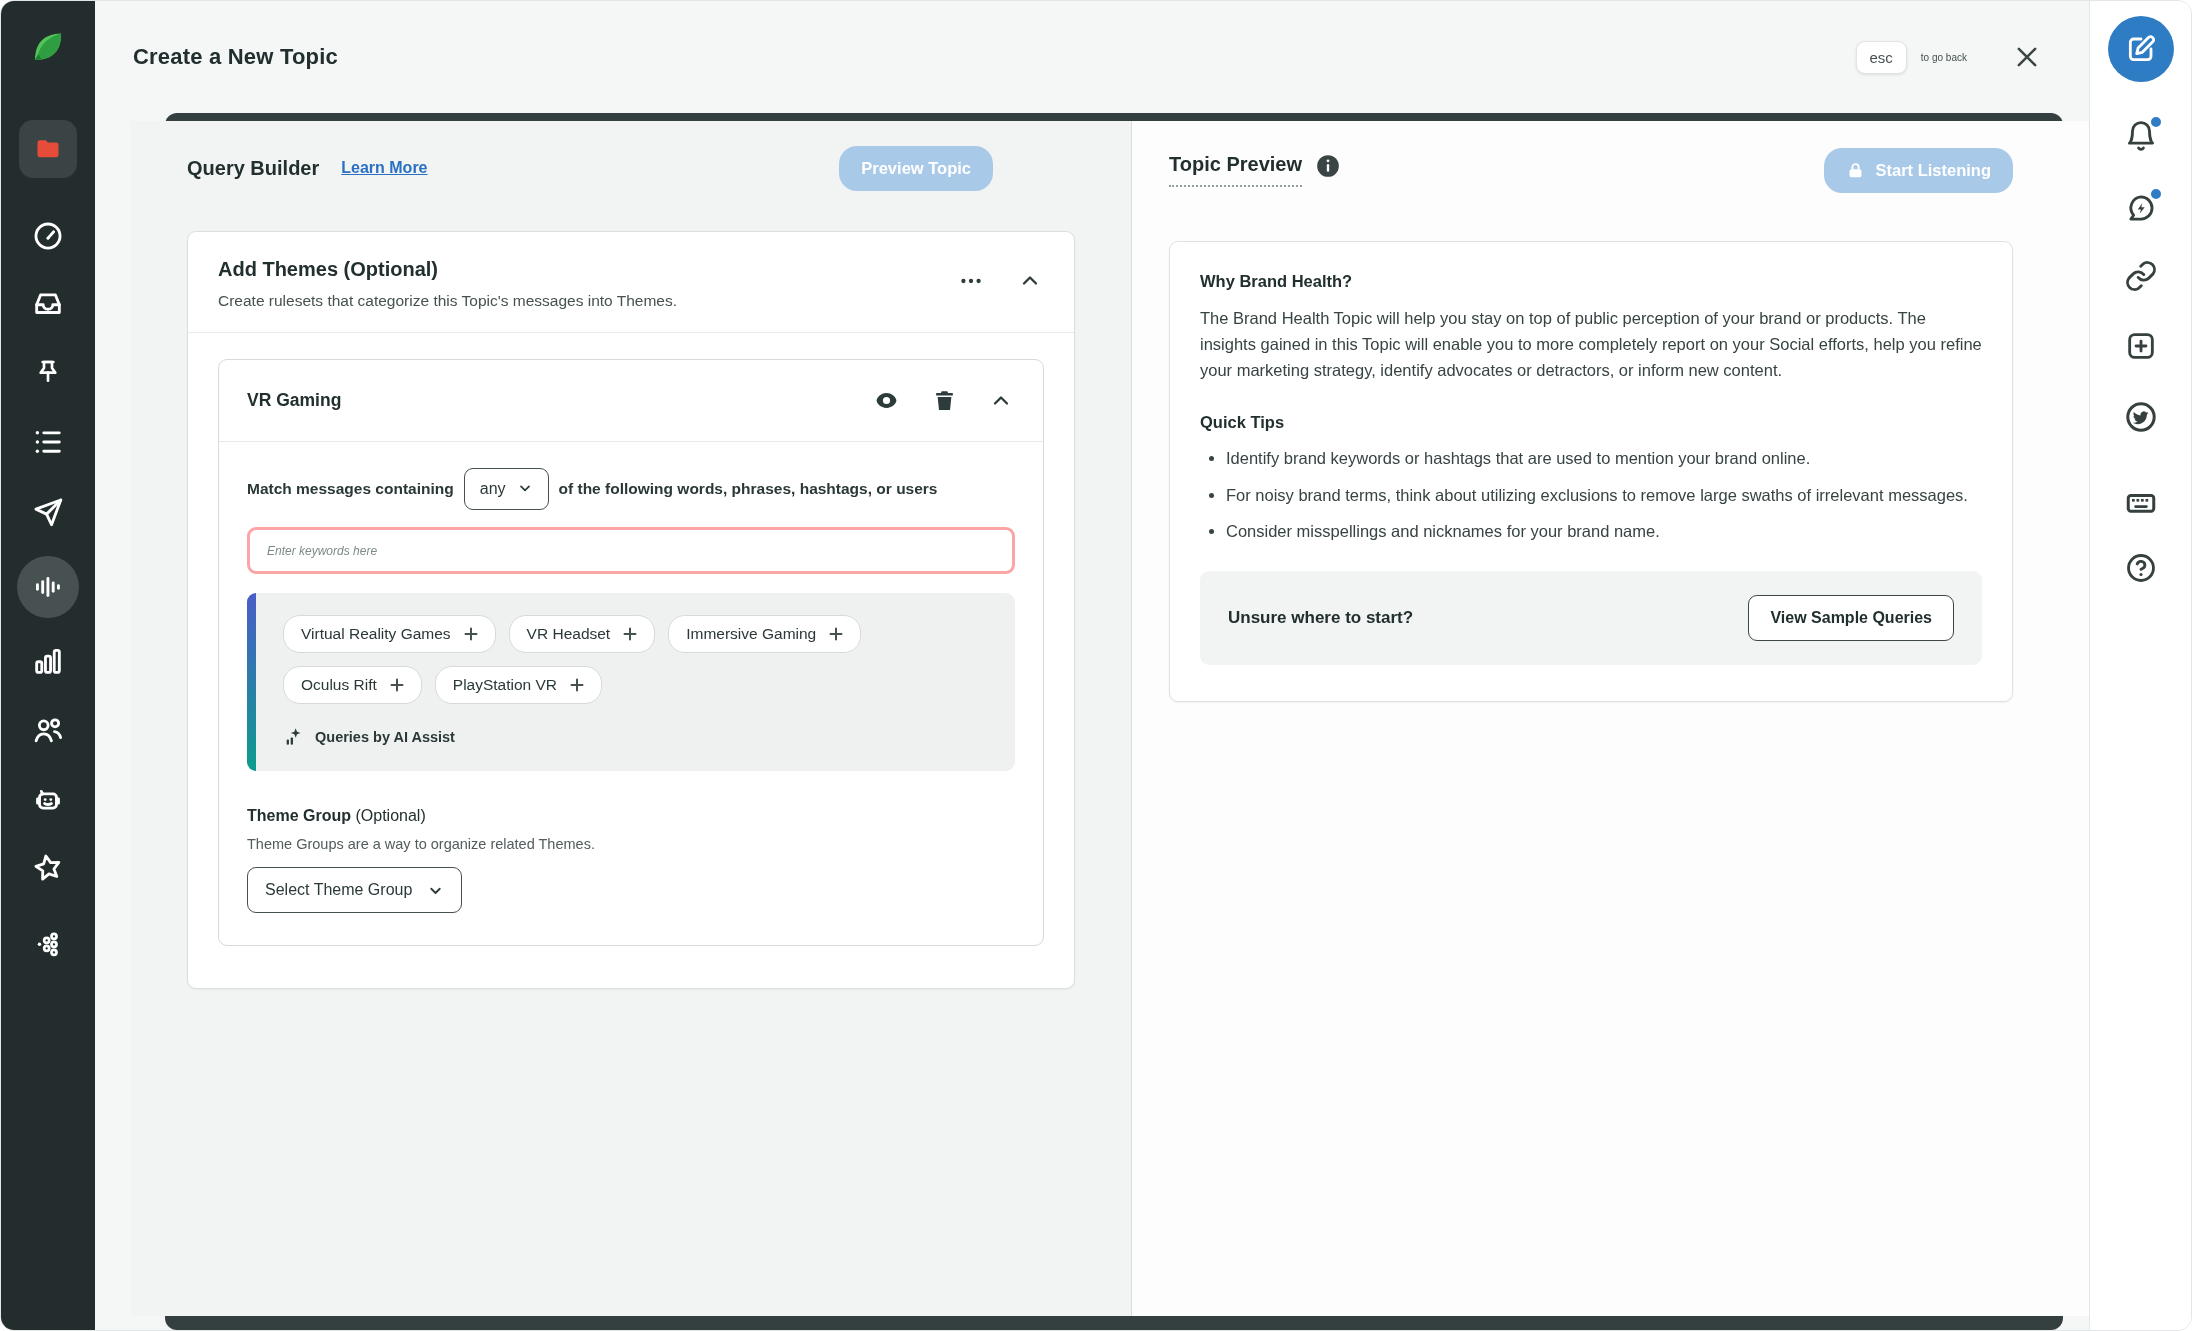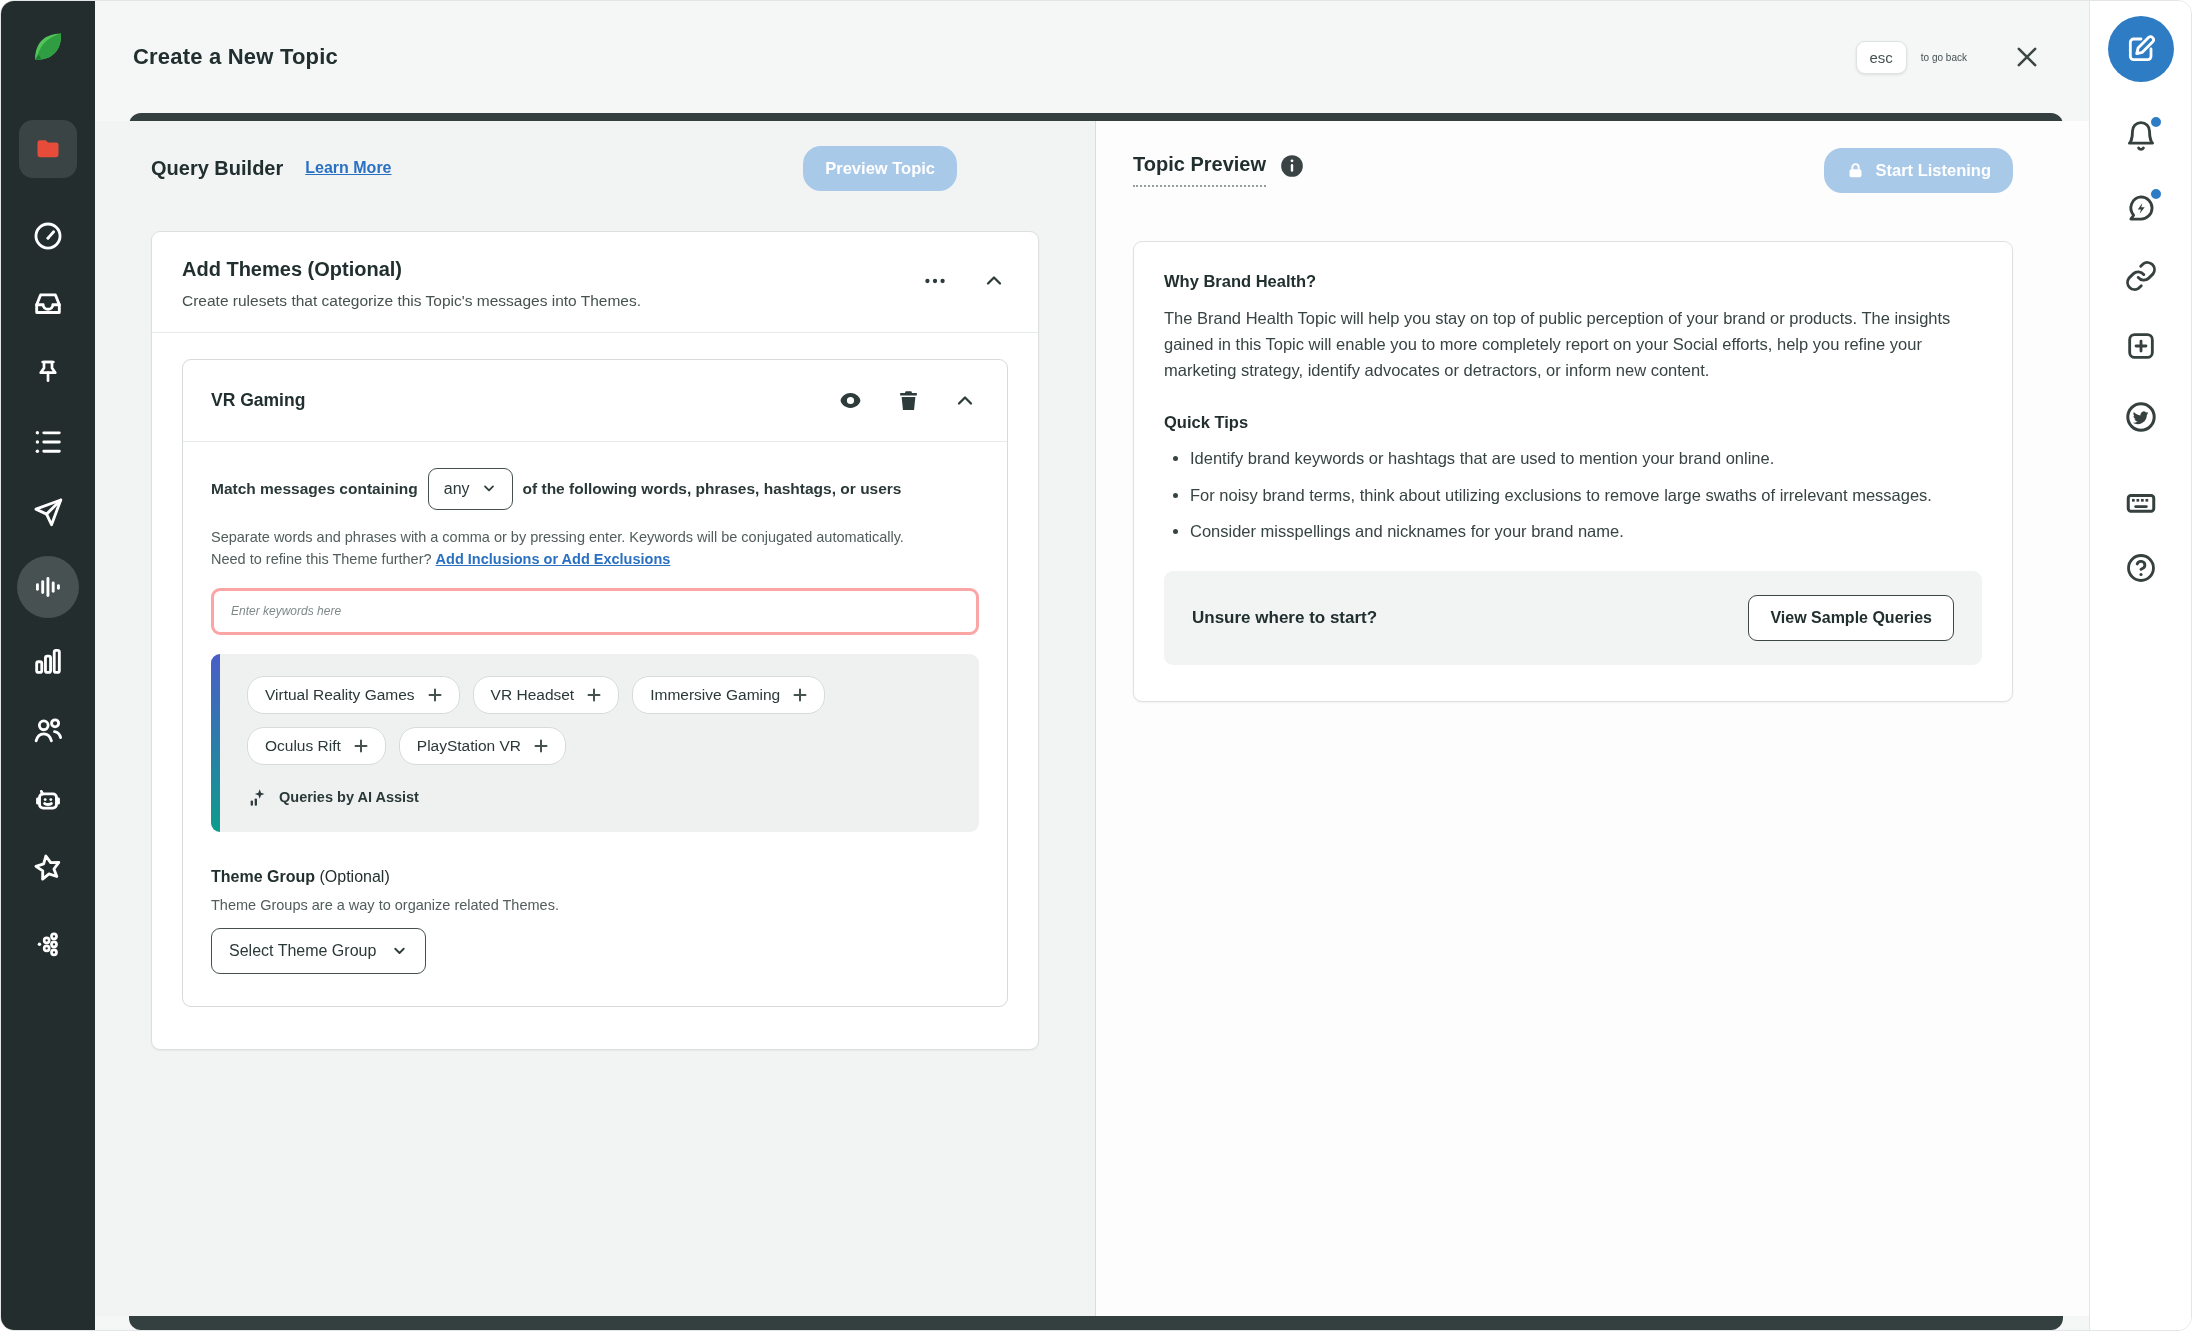--- a/index.html
+++ b/index.html
@@ -17,21 +17,21 @@
 
   
   .main { flex:1; min-width:0; display:flex; flex-direction:column; background:#f5f6f6; }
   .modal-header { height:112px; flex:none; display:flex; align-items:center; padding:0 44px 0 38px; }
   .modal-header h1 { margin:0; font-size:22px; font-weight:bold; color:#222f2f; letter-spacing:.2px; }
   .esc-group { margin-left:auto; display:flex; align-items:center; gap:14px; }
   .esc-pill { background:#fff; border:1px solid #e1e4e4; border-radius:9px; padding:7px 13px; font-size:15px; color:#465151; box-shadow:0 1px 3px rgba(0,0,0,.10); }
   .esc-hint { font-size:10px; color:#465151; }
   .close-btn { margin-left:28px; background:none; border:none; padding:4px; cursor:pointer; display:flex; }
 
-  .content { flex:1; position:relative; min-height:0; }
+  .content { flex:1; position:relative; min-height:0;margin-left:36px; }
   .dark-backdrop { position:absolute; left:34px; right:26px; top:0; bottom:0; background:#343f3f; border-radius:12px; }
   .panels { position:absolute; left:0; right:0; top:8px; bottom:14px; display:flex; overflow:hidden; }
 
   
   .left-panel { width:1001px; flex:none; background:#f2f4f4; border-right:1px solid #d9dddd; padding-left:56px; overflow:hidden; }
   .qb-row { display:flex; align-items:center; height:46px; margin:24px 138px 0 0; }
   .qb-title { font-size:20px; font-weight:bold; color:#222f2f; }
   .learn-more { margin-left:22px; font-size:16px; font-weight:bold; color:#2a70c2; text-decoration:underline; cursor:pointer; }
   .btn-blue { margin-left:auto; background:#a9c9e9; color:#fff; font-weight:bold; font-size:16.5px; border:none; border-radius:18px; height:45px; padding:0 22px; display:flex; align-items:center; gap:10px; font-family:inherit; }
 
@@ -282,24 +282,20 @@
                     <span>Match messages containing</span>
                     <button class="any-select">
                       <span>any</span>
                       <svg width="16" height="16" viewBox="0 0 24 24" class="ic" style="stroke:#2e3b3b;stroke-width:2.6">
                           <polyline points="6 9.5 12 15.5 18 9.5"></polyline>
                         </svg>
                     </button>
                     <span>of the following words, phrases, hashtags, or users</span>
                   </div>
 
-                  <div class="helper">
-                    <span>Separate words and phrases with a comma or by pressing enter. Keywords will be conjugated automatically. Need to refine this Theme further?</span>
-                    <a>Add Inclusions or Add Exclusions</a>
-                  </div>
 
                   <input class="kw-input" type="text" placeholder="Enter keywords here" style="">
 
                   <div class="suggestion">
                     <div class="sg-bar"></div>
                     <div class="chips">
                       <button class="chip">
                         <span>Virtual Reality Games</span>
                         <svg width="14" height="14" viewBox="0 0 14 14" class="ic" style="stroke:#46524f;stroke-width:2">
                             <path d="M7 1.5v11M1.5 7h11"></path>

